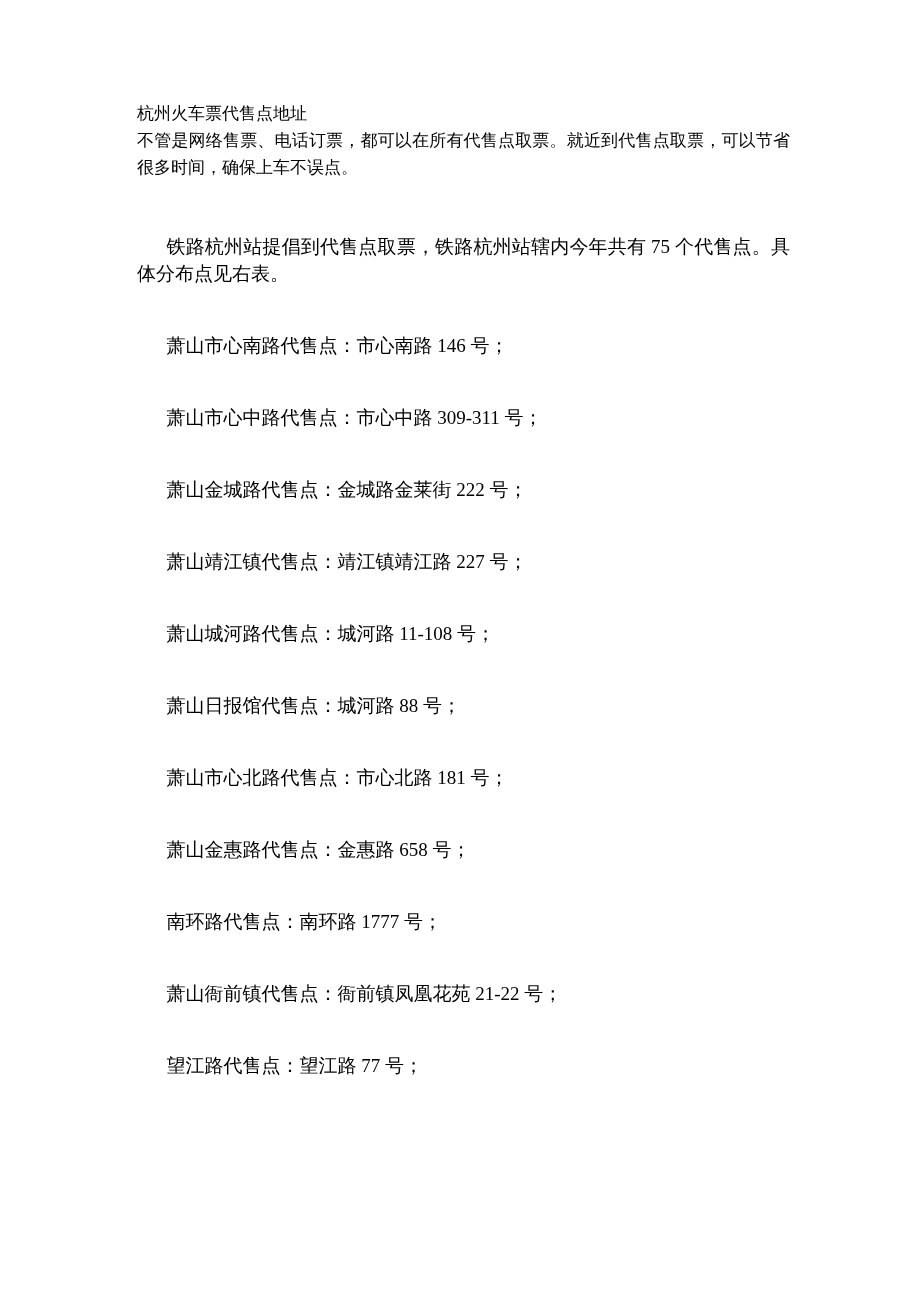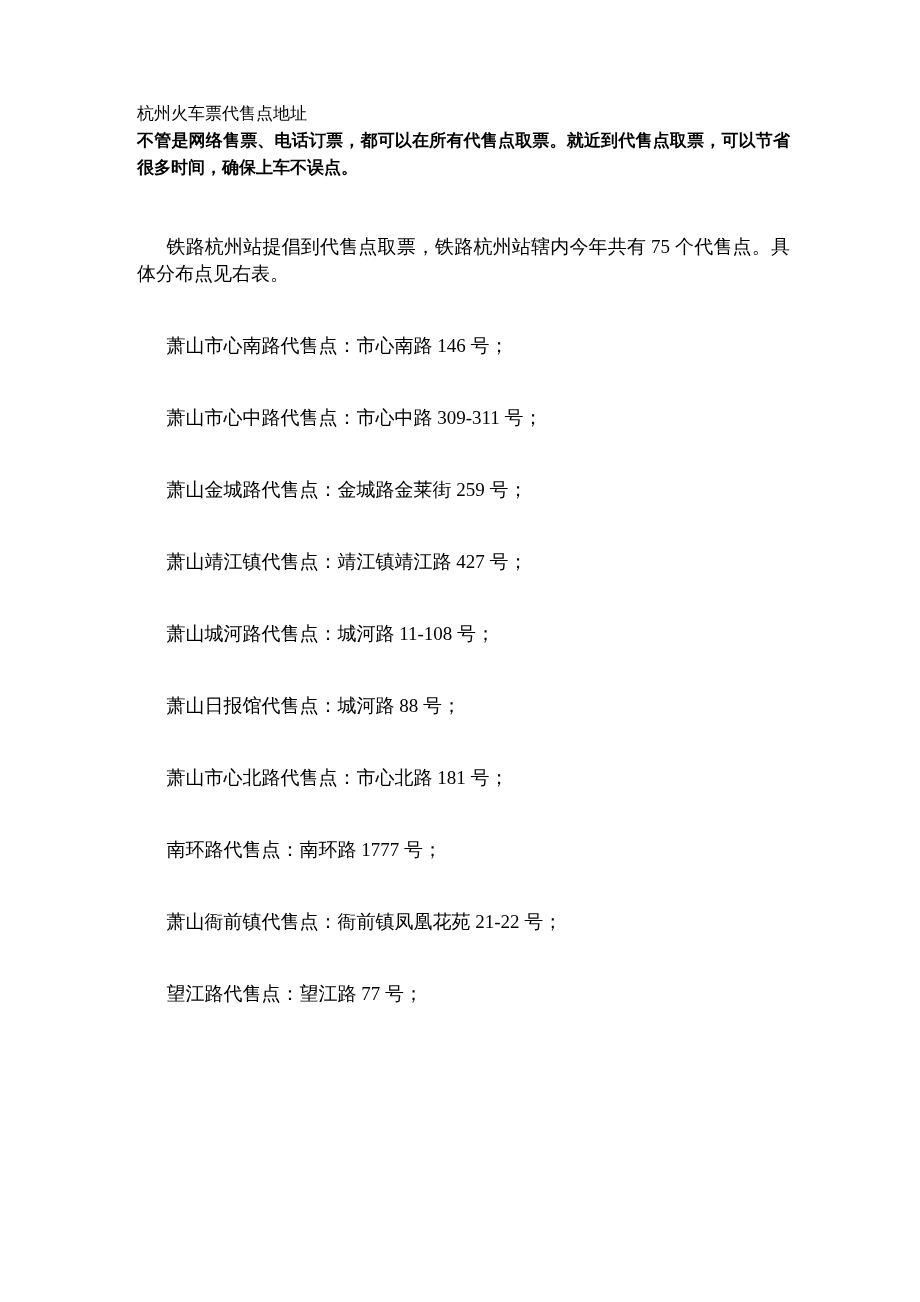--- a/index.html
+++ b/index.html
@@ -25,21 +25,20 @@
     font-size: 17px;
     line-height: 27px;
     font-weight: normal;
     margin: 0;
   }
   .doc-intro {
     font-size: 17px;
     line-height: 27px;
     margin: 0;
     text-align: justify;
-    font-weight: bold;
   }
   .doc-summary {
     font-size: 19px;
     line-height: 27px;
     margin: 52px 0 0 0;
     text-indent: 1.55em;
     text-align: justify;
   }
   .outlet-item {
     font-size: 19px;
@@ -55,21 +54,22 @@
 </head>
 <body>
 
 <div class="doc-page">
   <h1 class="doc-title">杭州火车票代售点地址</h1>
   <p class="doc-intro">不管是网络售票、电话订票，都可以在所有代售点取票。就近到代售点取票，可以节省很多时间，确保上车不误点。</p>
   <p class="doc-summary">铁路杭州站提倡到代售点取票，铁路杭州站辖内今年共有 75 个代售点。具体分布点见右表。</p>
 
   <p class="outlet-item">萧山市心南路代售点：市心南路 146 号；</p>
   <p class="outlet-item">萧山市心中路代售点：市心中路 309-311 号；</p>
-  <p class="outlet-item">萧山金城路代售点：金城路金莱街 259 号；</p>
-  <p class="outlet-item">萧山靖江镇代售点：靖江镇靖江路 427 号；</p>
+  <p class="outlet-item">萧山金城路代售点：金城路金莱街 222 号；</p>
+  <p class="outlet-item">萧山靖江镇代售点：靖江镇靖江路 227 号；</p>
   <p class="outlet-item">萧山城河路代售点：城河路 11-108 号；</p>
   <p class="outlet-item">萧山日报馆代售点：城河路 88 号；</p>
   <p class="outlet-item">萧山市心北路代售点：市心北路 181 号；</p>
+  <p class="outlet-item">萧山金惠路代售点：金惠路 658 号；</p>
   <p class="outlet-item">南环路代售点：南环路 1777 号；</p>
   <p class="outlet-item">萧山衙前镇代售点：衙前镇凤凰花苑 21-22 号；</p>
   <p class="outlet-item">望江路代售点：望江路 77 号；</p>
 </div>
 
 </body></html>

